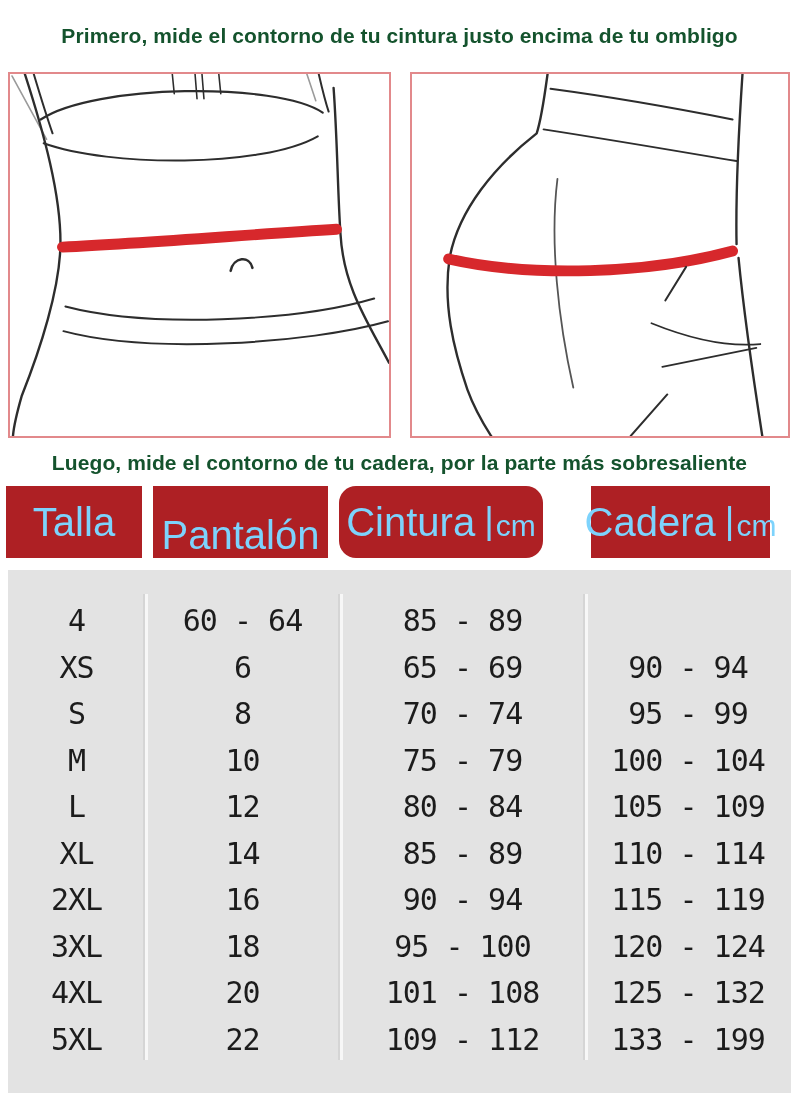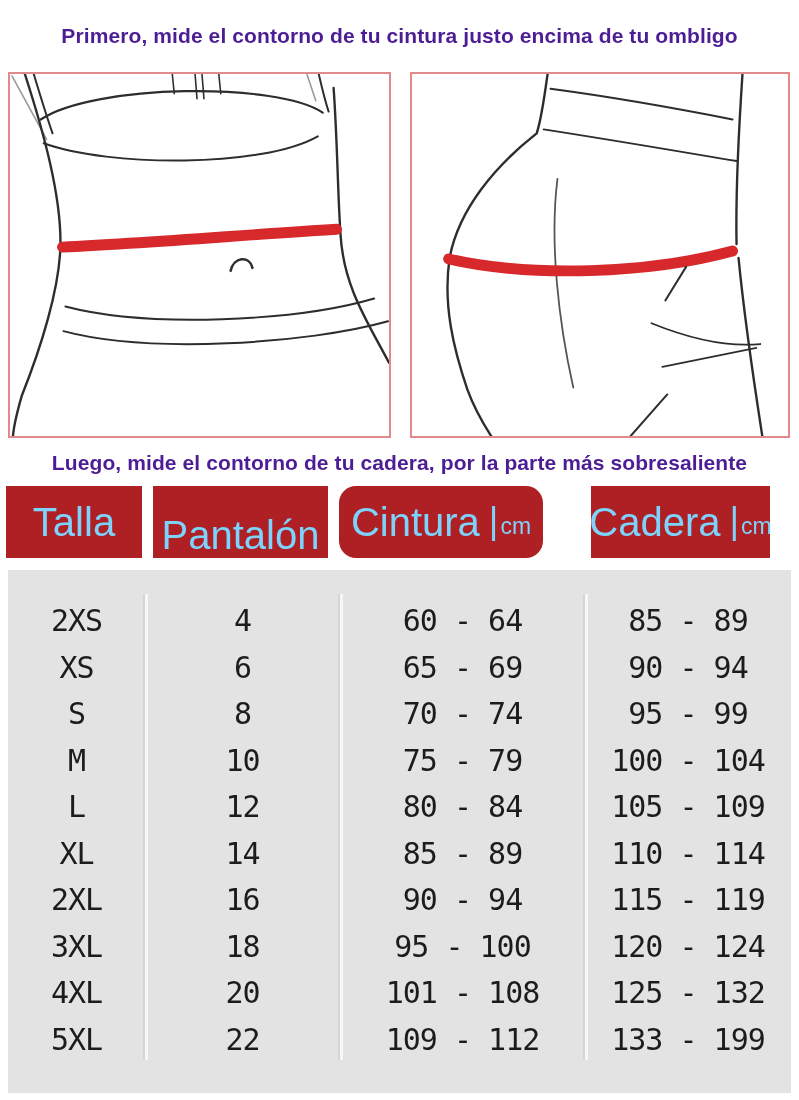--- a/index.html
+++ b/index.html
@@ -2,21 +2,21 @@
 <html><head>
 <meta charset="utf-8">
 <style>
   html,body{margin:0;padding:0;background:#ffffff;}
   .canvas{
     position:relative;width:799px;height:1100px;background:#ffffff;
     font-family:"Liberation Sans", sans-serif;overflow:hidden;
   }
   .title{
     position:absolute;left:0;width:799px;text-align:center;
-    font-size:21px;font-weight:600;color:#4c1d95;letter-spacing:.1px;
+    font-size:21px;font-weight:600;color:#14532d;letter-spacing:.1px;
   }
   .t1{top:24px;}
   .t2{top:451px;}
   .illus-box{
     position:absolute;top:72px;height:366px;border:2px solid #e2898b;
     box-sizing:border-box;background:#ffffff;
   }
   .left-box{left:8px;width:383px;}
   .right-box{left:410px;width:380px;}
   .illus-box svg{position:absolute;left:0;top:0;width:100%;height:100%;}
@@ -24,21 +24,21 @@
   .hdr{
     position:absolute;top:486px;height:72px;background:#ae2024;
     display:flex;align-items:center;justify-content:center;
     color:#7dd3fc;font-size:40px;font-weight:400;white-space:nowrap;
   }
   .hdr-0{left:6px;width:136px;}
   .hdr-1{left:153px;width:175px;align-items:flex-end;}
   .hdr-2{left:339px;width:204px;border-radius:17px;}
   .hdr-3{left:591px;width:179px;}
   .hdr .pipe{font-size:37px;font-weight:300;margin-left:9px;margin-right:2px;position:relative;top:-1px;}
-  .hdr .unit{font-size:23px;font-weight:400;position:relative;top:4px;}
+  .hdr .unit{font-size:30px;font-weight:400;position:relative;top:4px;}
 
   .tbody{
     position:absolute;left:8px;top:570px;width:783px;height:523px;
     background:#e3e3e3;
   }
   .vsep{position:absolute;top:24px;height:466px;width:2px;background:#d5d5d5;}
   .vsep::after{content:'';position:absolute;left:2px;top:0;width:3px;height:100%;background:#f7f7f7;}
   .vsep-0{left:135px;}
   .vsep-1{left:330px;}
   .vsep-2{left:575px;}
@@ -120,21 +120,20 @@
       <span class="pipe">|</span>
       <span class="unit">cm</span>
   </div>
 
   <div class="tbody">
     <div class="vsep vsep-0"></div>
     <div class="vsep vsep-1"></div>
     <div class="vsep vsep-2"></div>
     <div class="rows">
         <div class="trow">
-          <div class="tcell">2XS</div>
           <div class="tcell">4</div>
           <div class="tcell">60 - 64</div>
           <div class="tcell">85 - 89</div>
         </div>
         <div class="trow">
           <div class="tcell">XS</div>
           <div class="tcell">6</div>
           <div class="tcell">65 - 69</div>
           <div class="tcell">90 - 94</div>
         </div>

